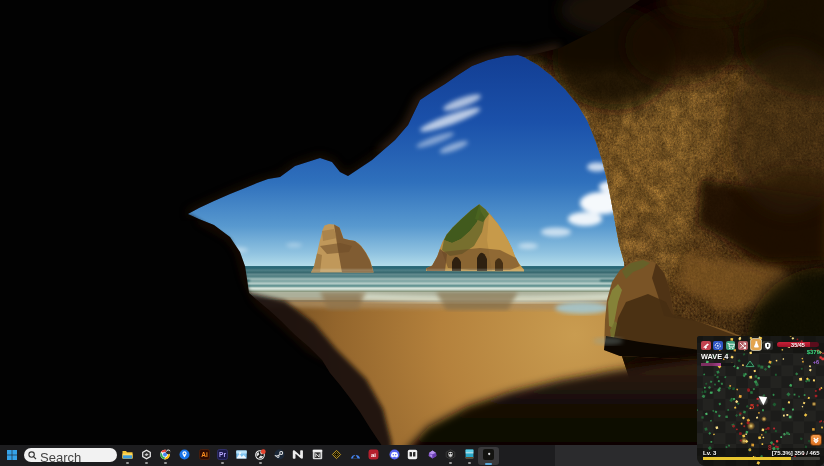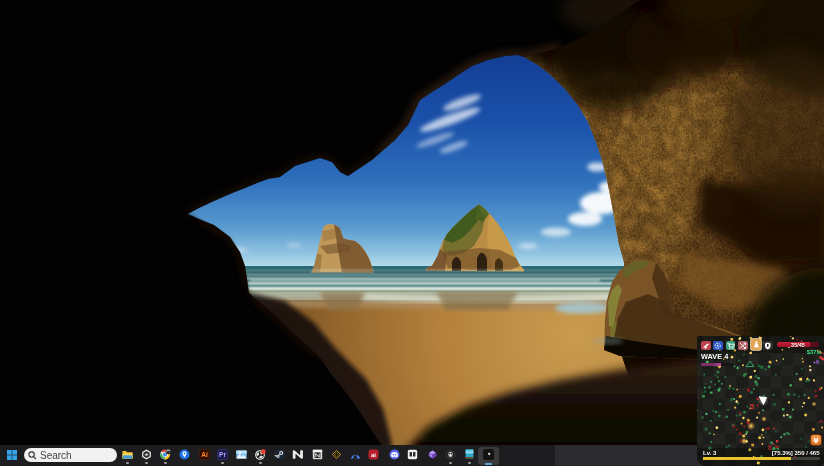--- a/index.html
+++ b/index.html
@@ -197,21 +197,21 @@
       <rect x="5.3" y="0" width="4.7" height="4.7" fill="#35a2e8"></rect>
  <rect x="0" y="5.3" width="4.7" height="4.7" fill="#35a2e8"></rect>
       <rect x="5.3" y="5.3" width="4.7" height="4.7" fill="#35a2e8"></rect>
 </svg>
 
 <div class="abs" style="left:24px;top:448px;width:93px;height:13.5px;background:#f2f2f2;border-radius:7px;"></div>
 <svg class="abs" style="left:28px;top:450.5px" width="9" height="9" viewBox="0 0 9 9">
  <circle cx="3.6" cy="3.6" r="2.7" fill="none" stroke="#333" stroke-width="1.1"></circle>
  <line x1="5.8" y1="5.8" x2="8" y2="8" stroke="#333" stroke-width="1.1"></line>
 </svg>
-<div class="abs" style="left:40px;top:450px;font-size:10px;color:#444;">Search</div>
+<div class="abs" style="left:40px;top:450px;font-size:13px;color:#444;">Search</div>
 
 <svg class="abs" style="left:121.8px;top:449.0px" width="11" height="11" viewBox="0 0 11 11">
       <path d="M0.5,2 L4,2 L5,3.2 L10.5,3.2 L10.5,9.5 L0.5,9.5 Z" fill="#f5c435"></path>
 <rect x="0.5" y="4.6" width="10" height="4.9" fill="#ffd95e"></rect>
 <path d="M1,6.3 L10,6.3 L10,9.5 L1,9.5 Z" fill="#3f9ddc"></path>
     </svg>
     <div class="abs" style="left:125.8px;top:462.2px;width:3px;height:1.6px;border-radius:1px;background:#9a9a9a;"></div>
 <svg class="abs" style="left:141.0px;top:449.0px" width="11" height="11" viewBox="0 0 11 11">
       <path d="M5.5,0.6 L9.9,3 L9.9,8 L5.5,10.4 L1.1,8 L1.1,3 Z" fill="#e8e8e8"></path>
 <path d="M5.5,2 L8.7,3.7 L8.7,7.3 L5.5,9 L2.3,7.3 L2.3,3.7 Z" fill="#2a2a2a"></path>

